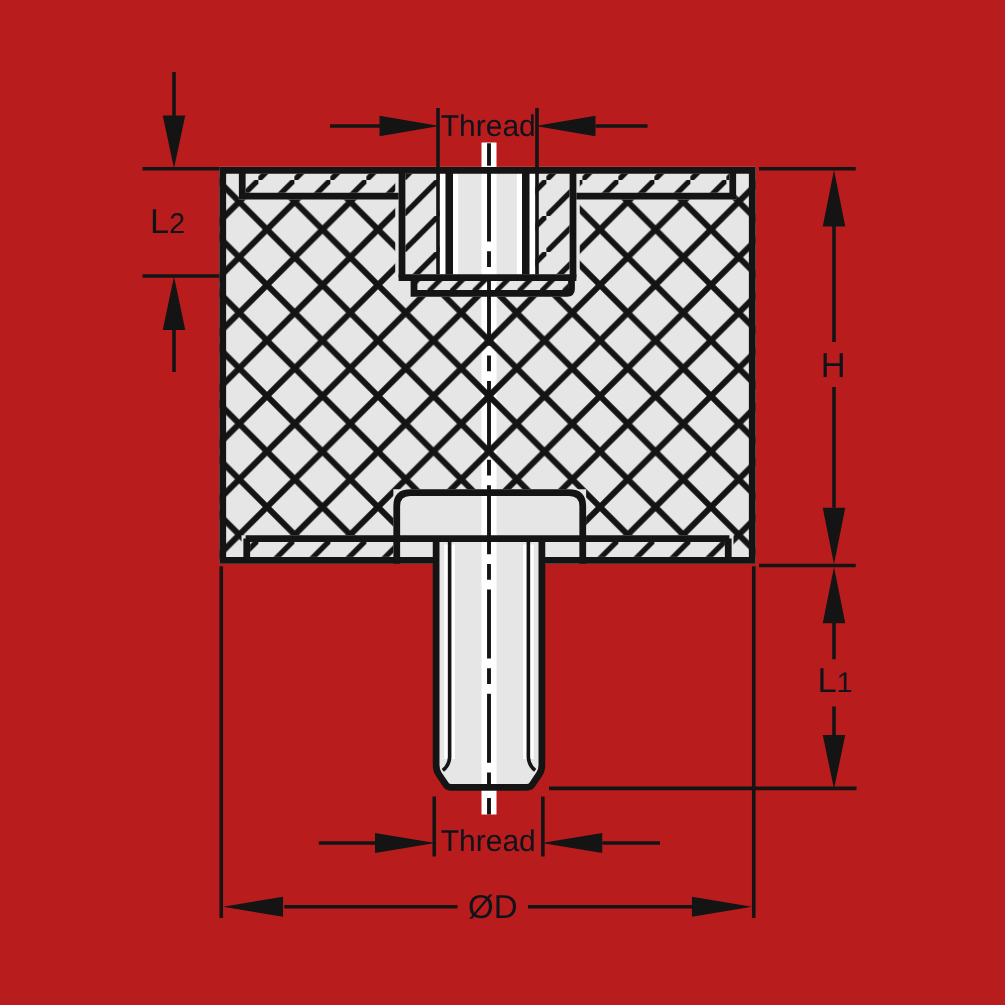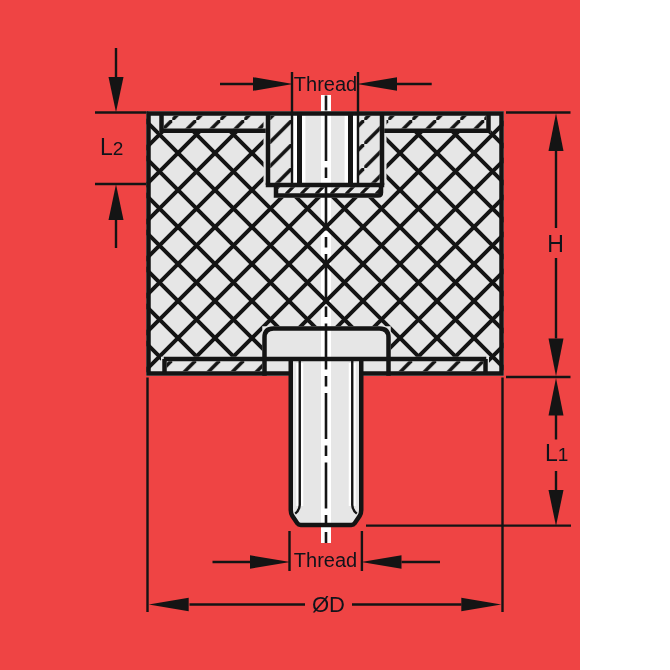--- a/index.html
+++ b/index.html
@@ -1,16 +1,16 @@
 <!DOCTYPE html>
 <html><head>
 <meta charset="utf-8">
 <style>
   html,body{margin:0;padding:0;background:#ffffff;}
-  #page{width:580px;height:670px;position:relative;background:#ef4444;overflow:hidden;}
+  #page{width:670px;height:670px;position:relative;background:#b91c1c;overflow:hidden;}
   svg{position:absolute;left:0;top:0;}
   text{font-family:"Liberation Sans",sans-serif;fill:#10131a;}
 </style>
 </head>
 <body>
 <div id="page">
 <svg width="670" height="670" viewBox="0 0 670 670">
 <defs>
   <pattern id="xh" width="37" height="37" patternUnits="userSpaceOnUse" patternTransform="translate(30,42)">
     <path d="M0,37 L37,0 M0,0 L37,37" stroke="#141414" stroke-width="4" fill="none"></path>

